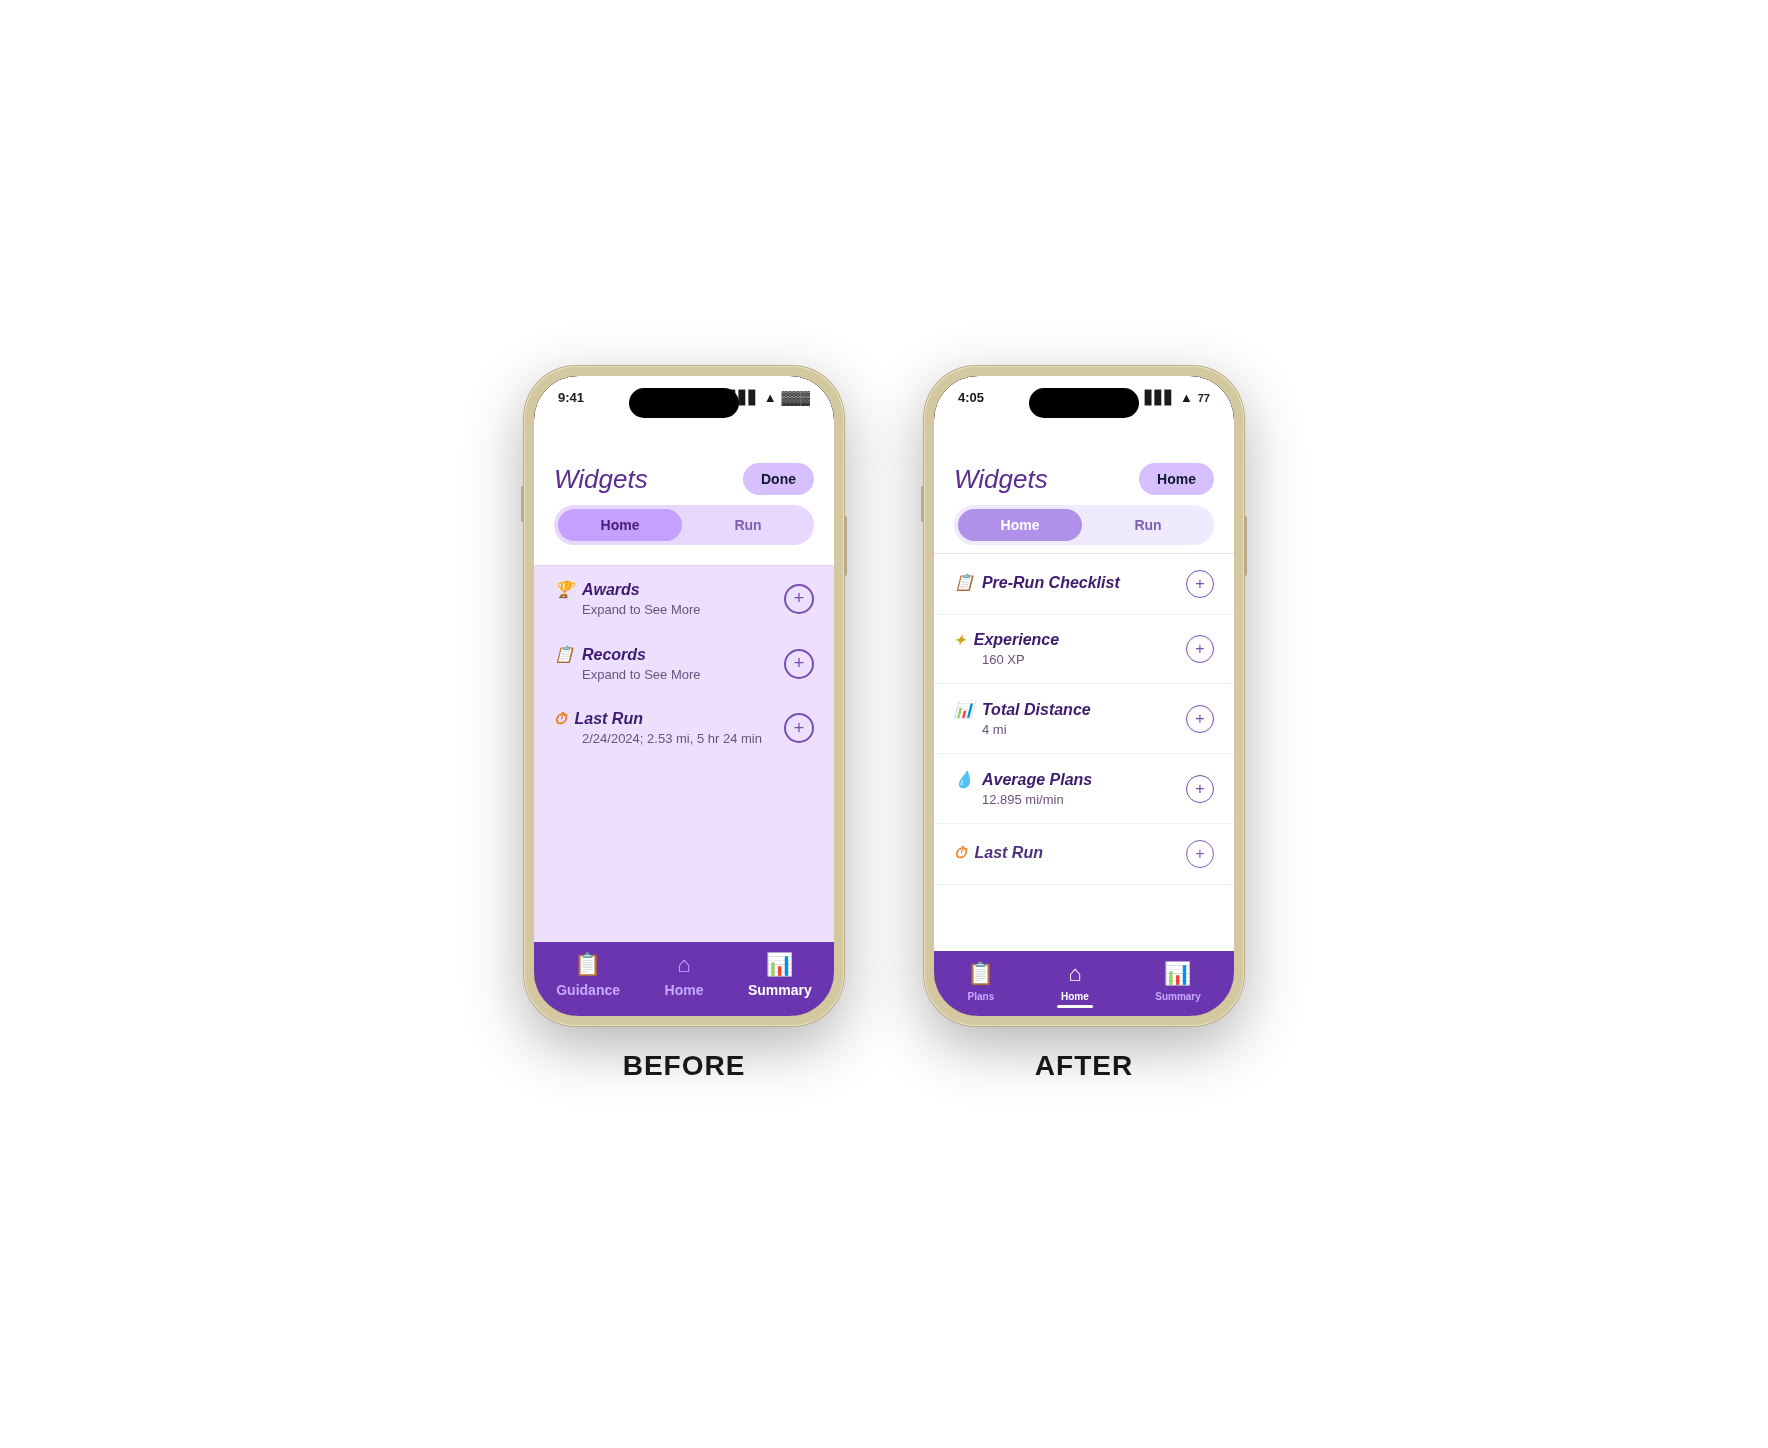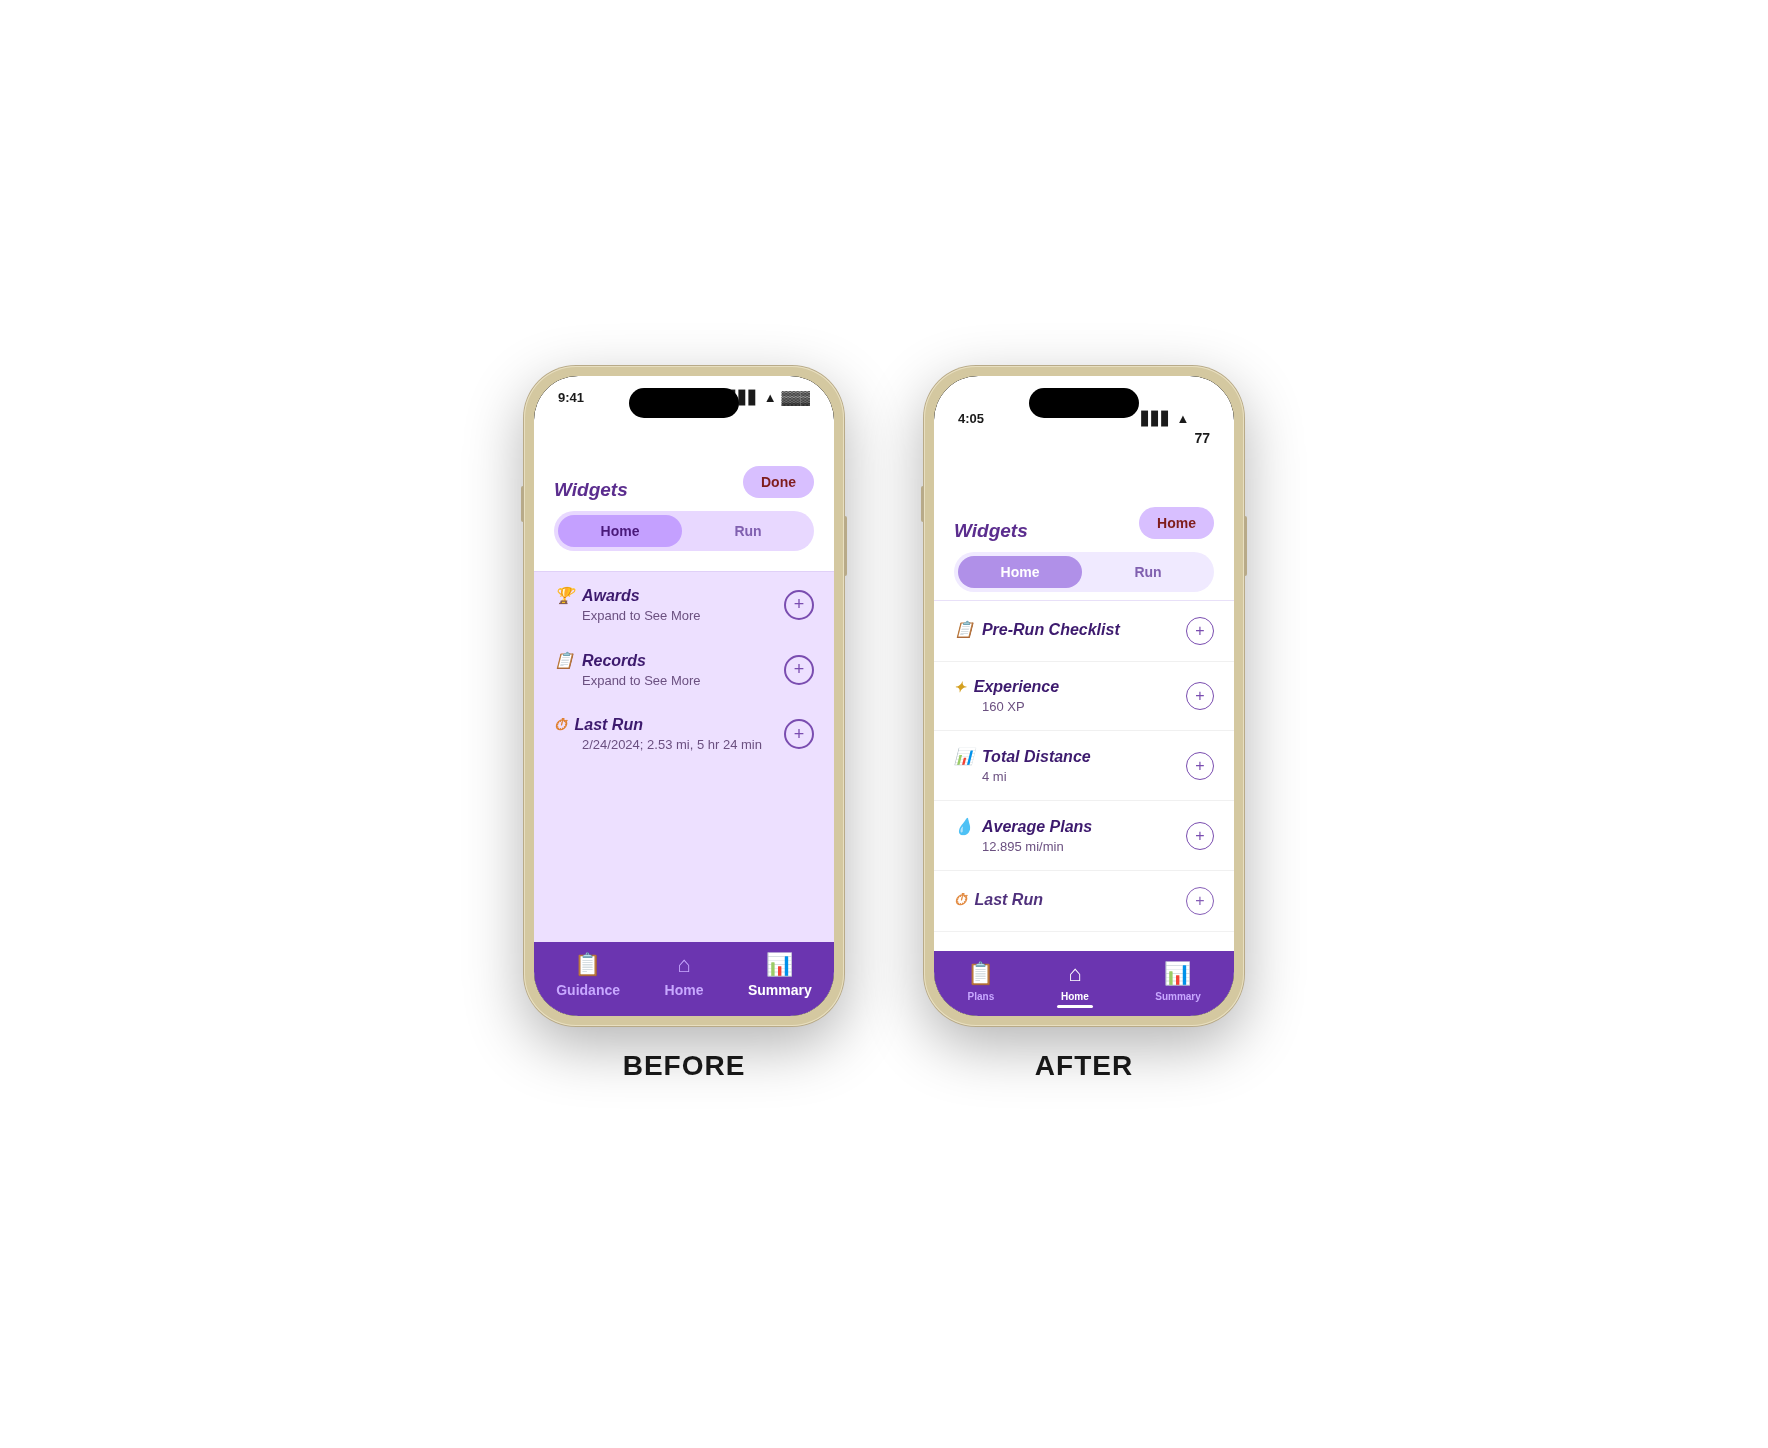--- a/index.html
+++ b/index.html
@@ -114,34 +114,33 @@
     }
     
     .app-header {
       display: flex;
       justify-content: space-between;
       align-items: center;
       padding: 8px 20px 10px;
       margin-top: 44px;
     }
     .app-title {
-      font-size: 19px;
-      font-weight: 700;
+      font-size: 26px;
+      font-weight: 400;
       color: #5b2d8e;
       font-style: italic;
-      margin-top: 16px;
     }
     .header-btn {
       background: #d8bfff;
       border: none;
       border-radius: 20px;
       padding: 8px 18px;
       font-size: 14px;
       font-weight: 600;
-      color: #7f1d1d;
+      color: #0f172a;
       cursor: pointer;
     }
     
     .top-tabs {
       display: flex;
       margin: 0 20px 12px;
       background: #e8d8ff;
       border-radius: 25px;
       padding: 4px;
       gap: 4px;
@@ -353,23 +352,22 @@
     }
     .active-indicator {
       position: absolute;
       bottom: -6px;
       width: 36px;
       height: 3px;
       background: #fff;
       border-radius: 2px;
     }
     .battery-text {
-      font-size: 14px;
+      font-size: 11px;
       font-weight: 700;
-      margin-top: 40px;
     }
     .tabs-divider {
       height: 1px;
       background: #e0d0f8;
       margin: 8px 0 0;
     }
     .after-tabs-divider {
       height: 1px;
       background: #e8e0f8;
       margin: 8px 0 0;

